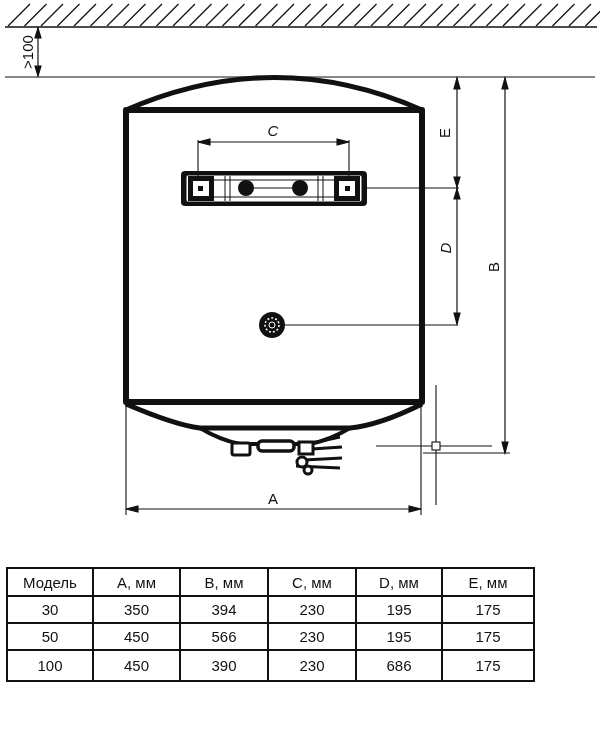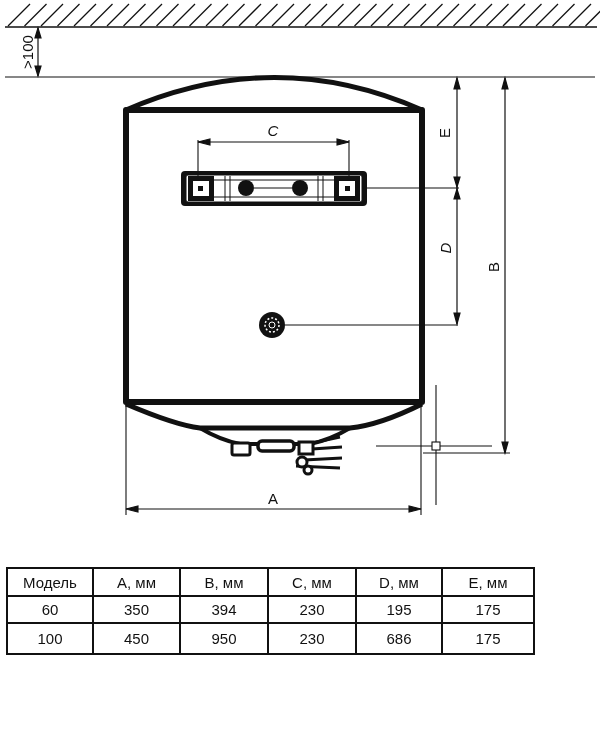--- a/index.html
+++ b/index.html
@@ -176,29 +176,37 @@
       <th>Модель</th>
       <th>A, мм</th>
       <th>B, мм</th>
       <th>C, мм</th>
       <th>D, мм</th>
       <th>E, мм</th>
     </tr>
   </thead>
   <tbody>
     <tr>
-      <td>60</td>
+      <td>30</td>
       <td>350</td>
       <td>394</td>
       <td>230</td>
       <td>195</td>
       <td>175</td>
     </tr>
+    <tr>
+      <td>50</td>
+      <td>450</td>
+      <td>566</td>
+      <td>230</td>
+      <td>195</td>
+      <td>175</td>
+    </tr>
     <tr style="height:31px">
       <td>100</td>
       <td>450</td>
-      <td>950</td>
+      <td>390</td>
       <td>230</td>
       <td>686</td>
       <td>175</td>
     </tr>
   </tbody>
 </table>
 
 </body></html>

